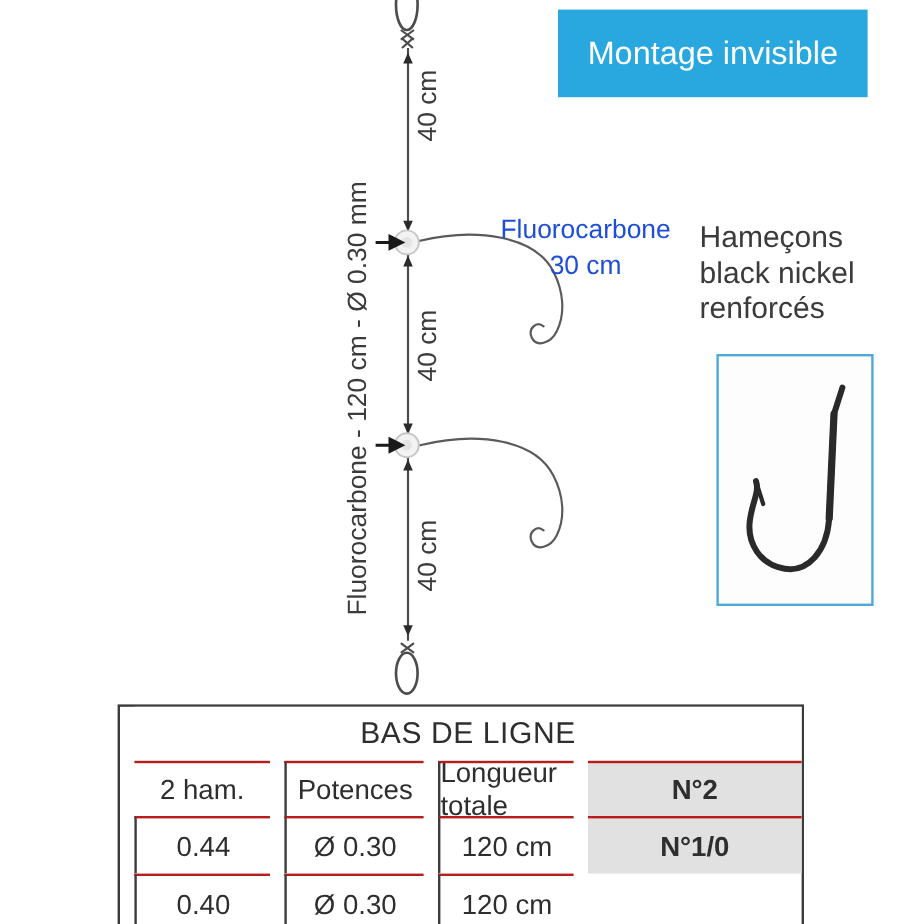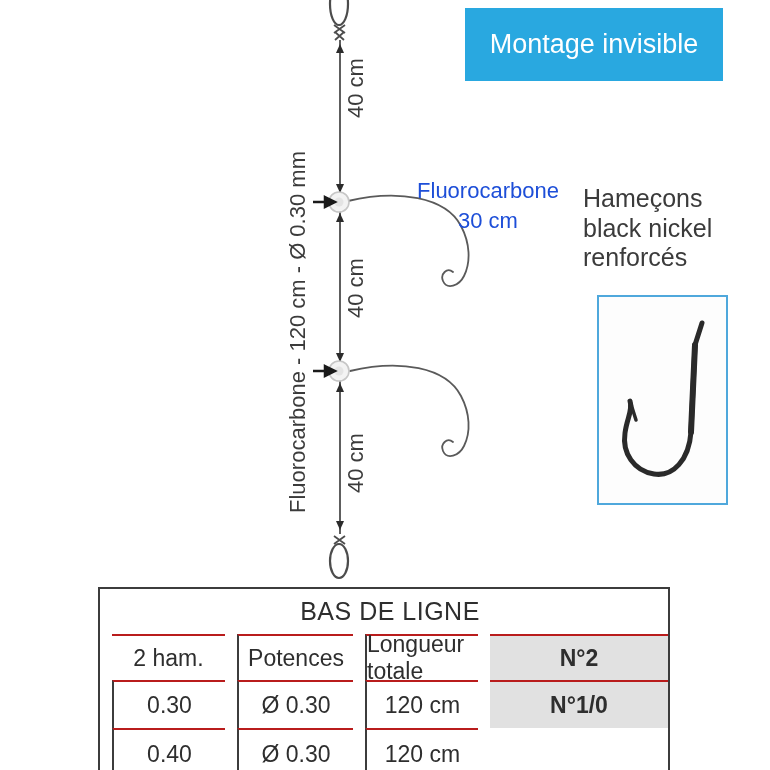--- a/index.html
+++ b/index.html
@@ -125,21 +125,21 @@
   </div>
 
   <div class="spec-table">
     <div class="table-title">BAS DE LIGNE</div>
 
     <div class="cell-bt">2 ham.</div>
     <div class="cell-bt cell-bl">Potences</div>
     <div class="cell-bt cell-bl">Longueur totale</div>
 
     <div class="cell-bt row-head">N°2</div>
-    <div class="cell-bt cell-bl">0.30</div>
+    <div class="cell-bt cell-bl">0.44</div>
     <div class="cell-bt cell-bl">Ø 0.30</div>
     <div class="cell-bt cell-bl">120 cm</div>
 
     <div class="cell-bt row-head">N°1/0</div>
     <div class="cell-bt cell-bl">0.40</div>
     <div class="cell-bt cell-bl">Ø 0.30</div>
     <div class="cell-bt cell-bl">120 cm</div>
   </div>
 
 </div>

